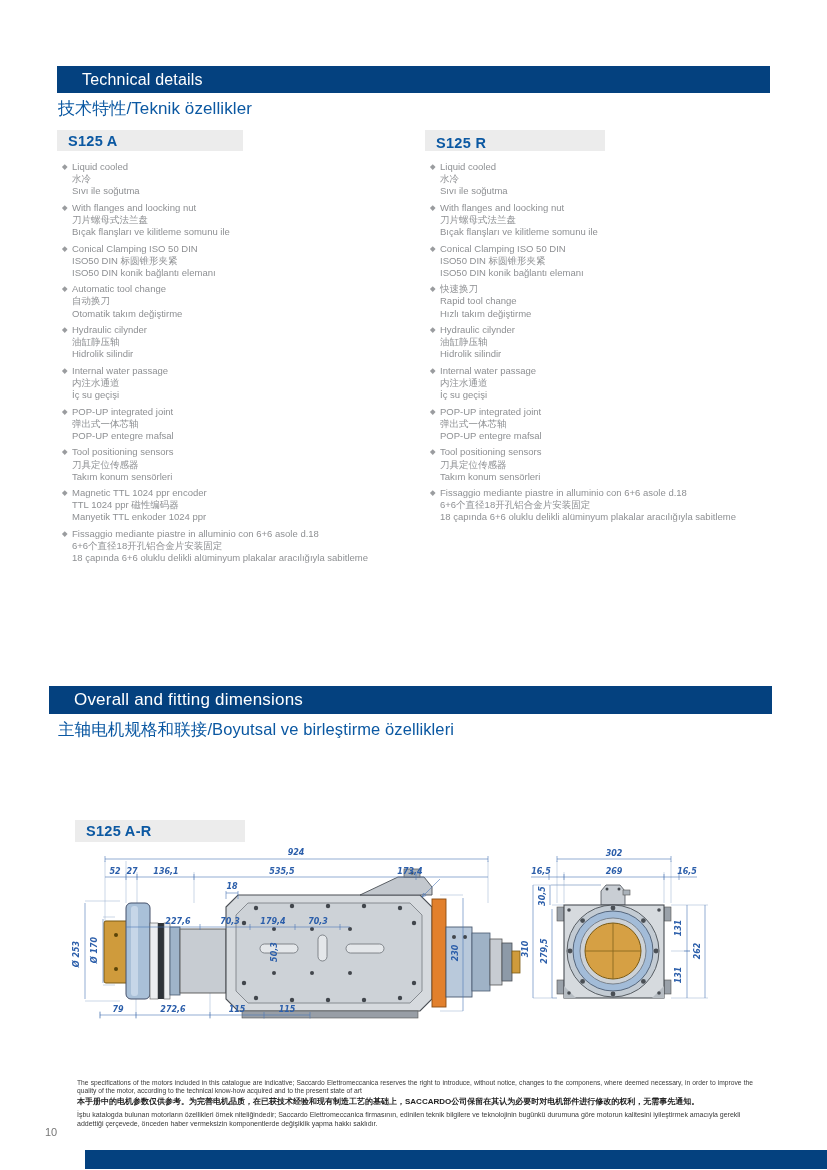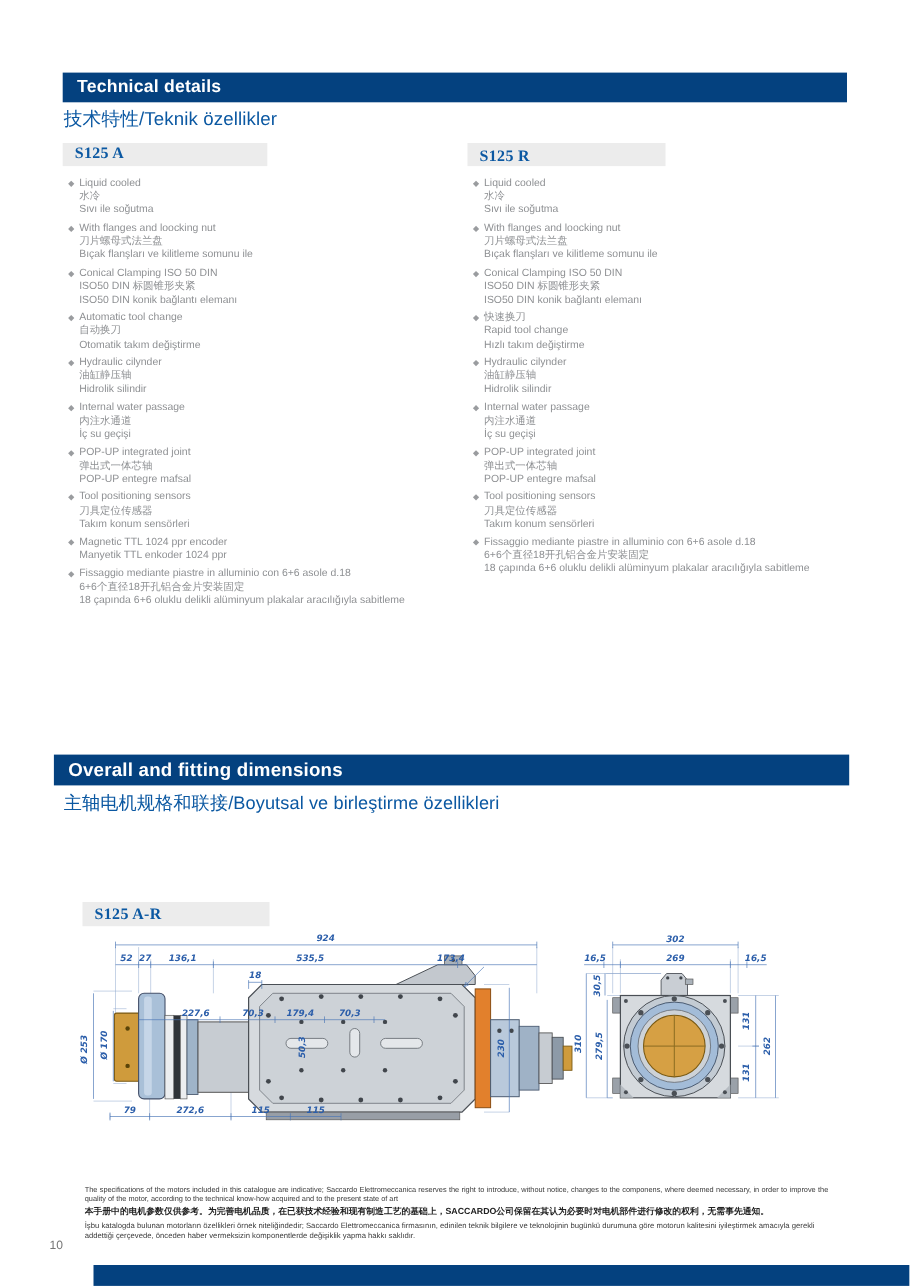--- a/index.html
+++ b/index.html
@@ -5,26 +5,26 @@
   * { box-sizing: border-box; margin: 0; padding: 0; }
   html,body { background:#ffffff; }
   .page {
     position: relative; width: 827px; height: 1170px; background:#ffffff;
     font-family: "Liberation Sans", sans-serif; overflow: hidden;
   }
   .navy-bar {
     position: absolute; background:#04417f; color:#ffffff;
     display:flex; align-items:center;
   }
-  .bar-title { font-size:16px; font-weight:700; letter-spacing:0.2px; padding-left:13px; }
+  .bar-title { font-size:16px; font-weight:400; letter-spacing:0.2px; padding-left:25px; }
   .blue-sub {
     position:absolute; color:#0b58a2; font-size:17px; font-weight:500; letter-spacing:0.1px;
   }
   .grey-band {
-    position:absolute; background:#ececec; height:21px; display:flex; align-items:center;font-family:Liberation Serif, serif;
+    position:absolute; background:#ececec; height:21px; display:flex; align-items:center;
   }
   .grey-band span { color:#0b58a2; font-size:14.5px; font-weight:bold; padding-left:11px; letter-spacing:0.3px; }
   .feature-col { position:absolute; }
   .feat-item { position:relative; padding-left:10px; margin-bottom:4.5px; }
   .feat-item .bullet {
     position:absolute; left:1px; top:4px; width:3.5px; height:3.5px;
     background:#9a9c9f; transform:rotate(45deg);
   }
   .feat-line {
     font-size:9.5px; line-height:12.1px; color:#8e9093; text-align:justify;
@@ -110,20 +110,21 @@
       <div class="feat-item">
         <span class="bullet"></span>
         <div class="feat-line">Tool positioning sensors</div>
         <div class="feat-line">刀具定位传感器</div>
         <div class="feat-line">Takım konum sensörleri</div>
       </div>
 
       <div class="feat-item">
         <span class="bullet"></span>
         <div class="feat-line">Magnetic TTL 1024 ppr encoder</div>
+        <div class="feat-line">TTL 1024 ppr 磁性编码器</div>
         <div class="feat-line">Manyetik TTL enkoder 1024 ppr</div>
       </div>
 
       <div class="feat-item">
         <span class="bullet"></span>
         <div class="feat-line">Fissaggio mediante piastre in alluminio con 6+6 asole d.18</div>
         <div class="feat-line">6+6个直径18开孔铝合金片安装固定</div>
         <div class="feat-line">18 çapında 6+6 oluklu delikli alüminyum plakalar aracılığıyla sabitleme</div>
       </div>
     </div>

